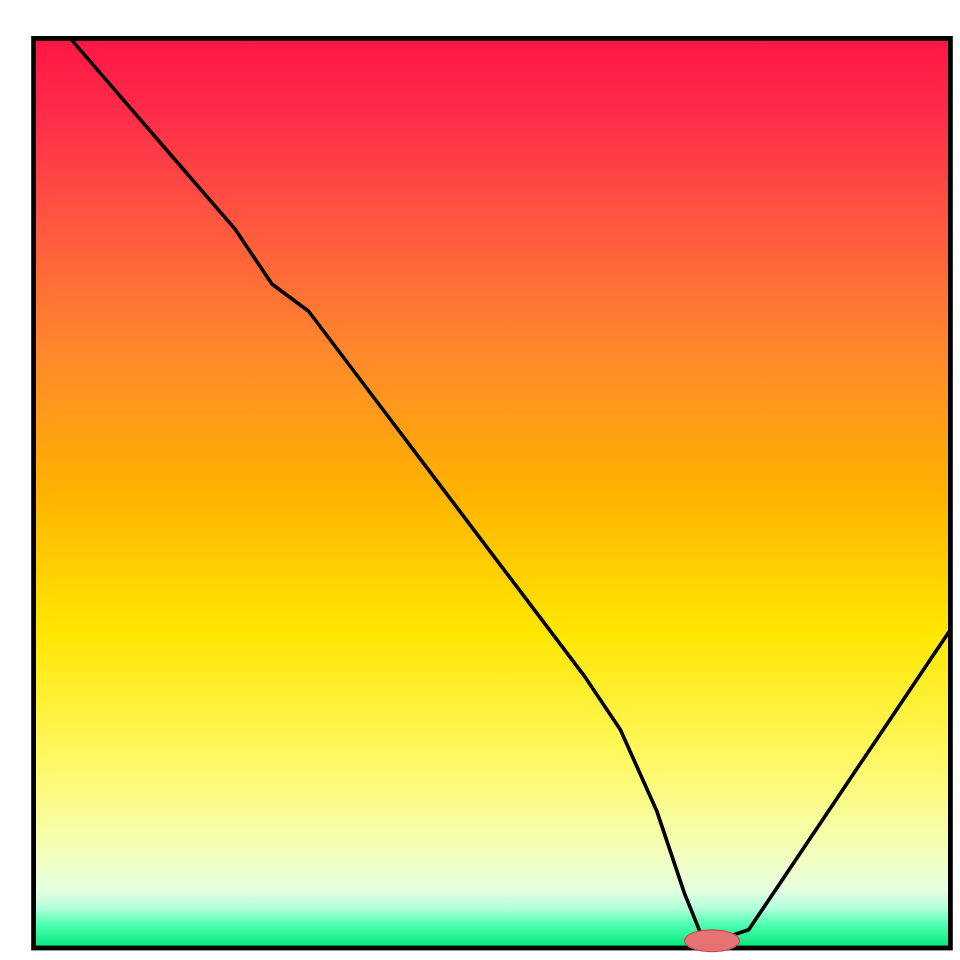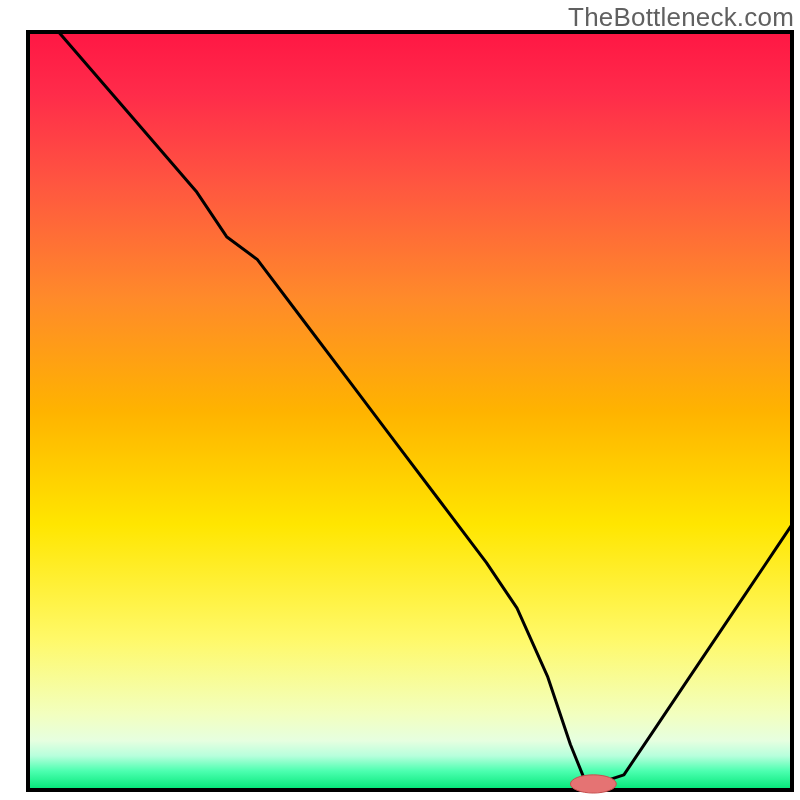--- a/index.html
+++ b/index.html
@@ -30,21 +30,20 @@
     left: 0;
     top: 0;
     width: 800px;
     height: 800px;
   }
 </style>
 </head>
 <body>
 <div class="wrap">
 
-  <div class="watermark">TheBottleneck.com</div>
 
   <svg class="plot" viewBox="0 0 800 800" preserveAspectRatio="none">
     <defs>
       <linearGradient id="bg-grad" x1="0" y1="0" x2="0" y2="1">
           <stop offset="0%" stop-color="#ff1744"></stop>
           <stop offset="8%" stop-color="#ff2b4a"></stop>
           <stop offset="20%" stop-color="#ff5640"></stop>
           <stop offset="35%" stop-color="#ff8a2a"></stop>
           <stop offset="50%" stop-color="#ffb300"></stop>
           <stop offset="65%" stop-color="#ffe600"></stop>

